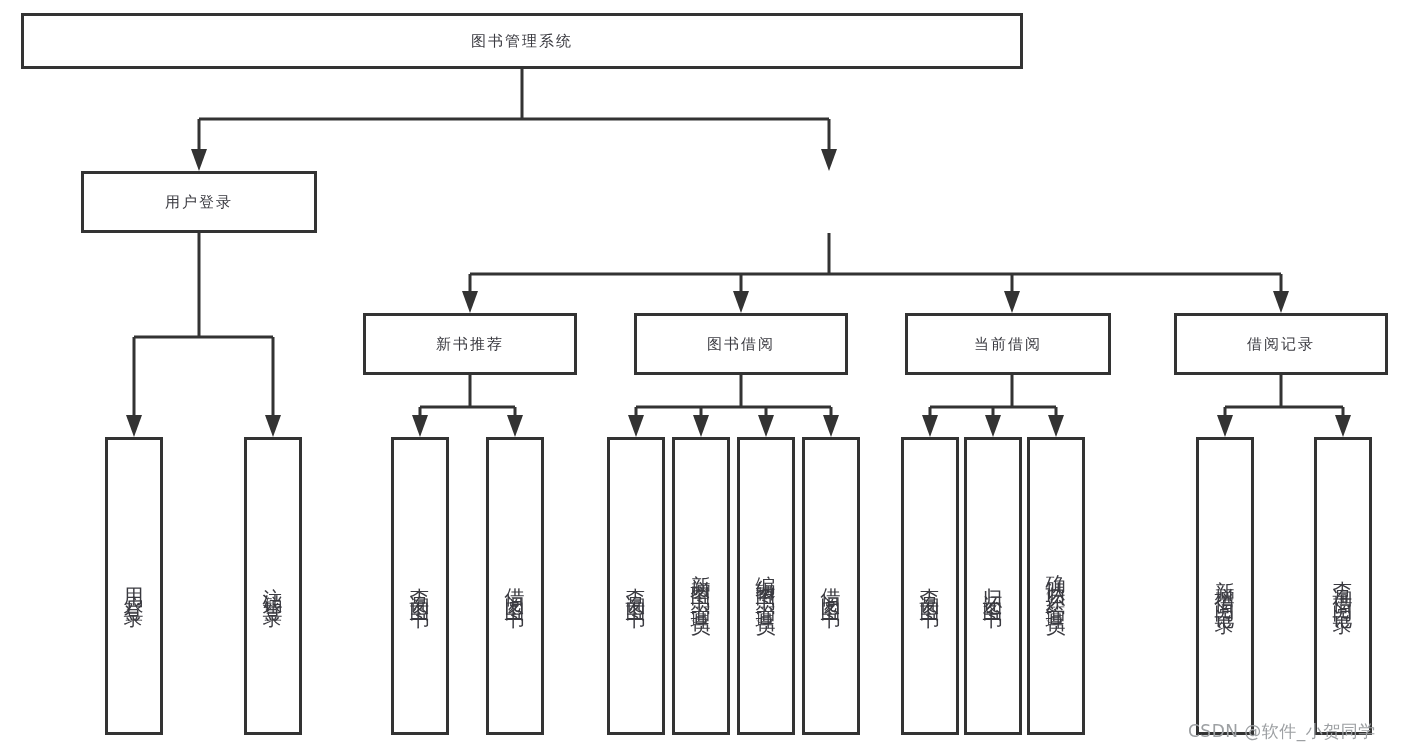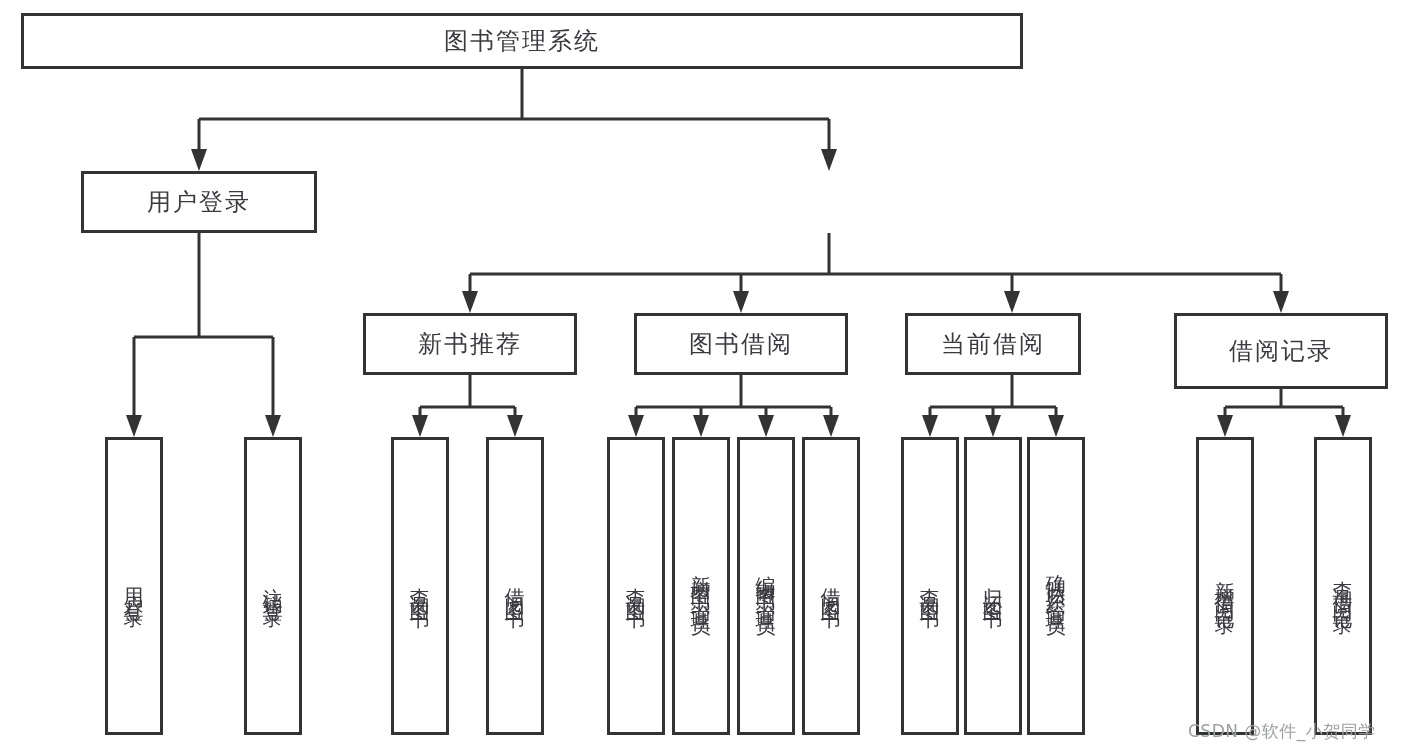--- a/index.html
+++ b/index.html
@@ -28,21 +28,21 @@
     box-sizing: border-box;
     background: #ffffff;
     border: 3px solid #333333;
     color: #3a3a40;
     display: flex;
     align-items: center;
     justify-content: center;
     z-index: 2;
   }
   .hnode {
-    font-size: 24px;
+    font-size: 15px;
     letter-spacing: 2px;
     white-space: nowrap;
   }
   .vnode span {
     writing-mode: vertical-rl;
     text-orientation: mixed;
     font-size: 20px;
     letter-spacing: 7px;
     line-height: 1;
     white-space: nowrap;
@@ -113,24 +113,24 @@
   <div class="node hnode" style="left:81px;top:171px;width:236px;height:62px">
     <span>用户登录</span>
   </div>
 
   <div class="node hnode" style="left:634px;top:313px;width:214px;height:62px">
     <span>图书借阅</span>
   </div>
   <div class="node hnode" style="left:363px;top:313px;width:214px;height:62px">
     <span>新书推荐</span>
   </div>
-  <div class="node hnode" style="left:905px;top:313px;width:176px;height:62px">
+  <div class="node hnode" style="left:905px;top:313px;width:206px;height:62px">
     <span>当前借阅</span>
   </div>
-  <div class="node hnode" style="left:1174px;top:313px;width:214px;height:76px">
+  <div class="node hnode" style="left:1174px;top:313px;width:214px;height:62px">
     <span>借阅记录</span>
   </div>
 
   <div class="node vnode" style="left:105px;top:437px;width:58px;height:298px">
     <span>用户登录</span>
   </div>
   <div class="node vnode" style="left:244px;top:437px;width:58px;height:298px">
     <span>注销登录</span>
   </div>
 

